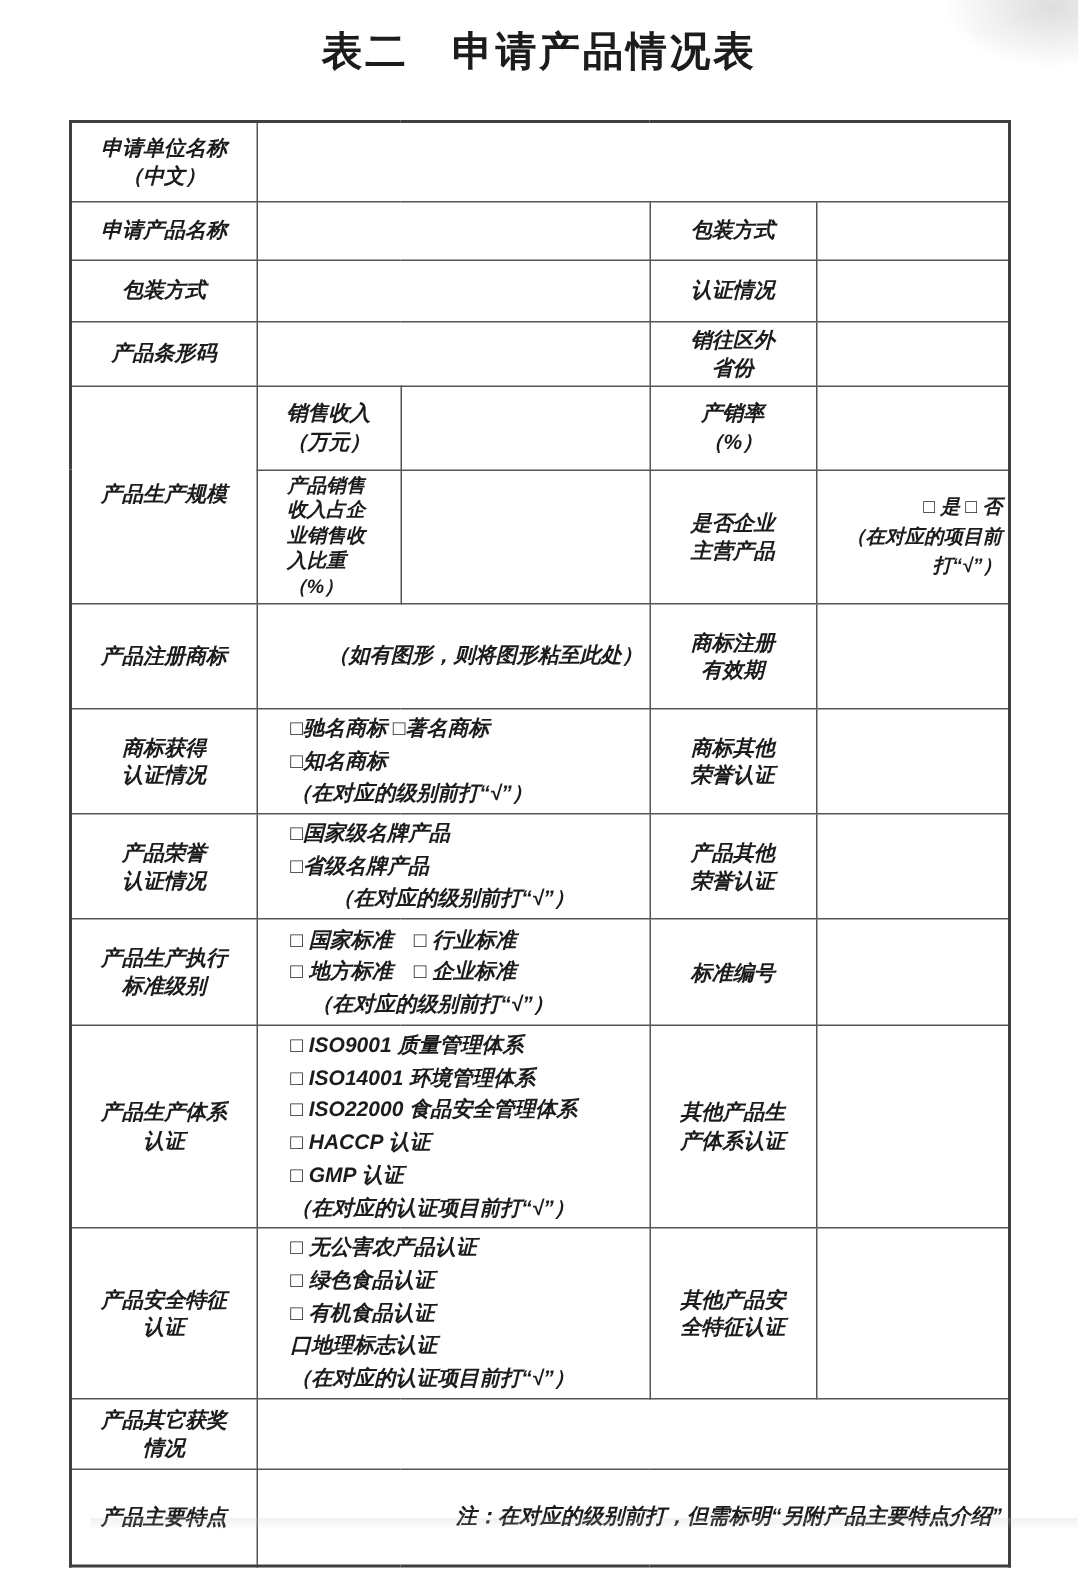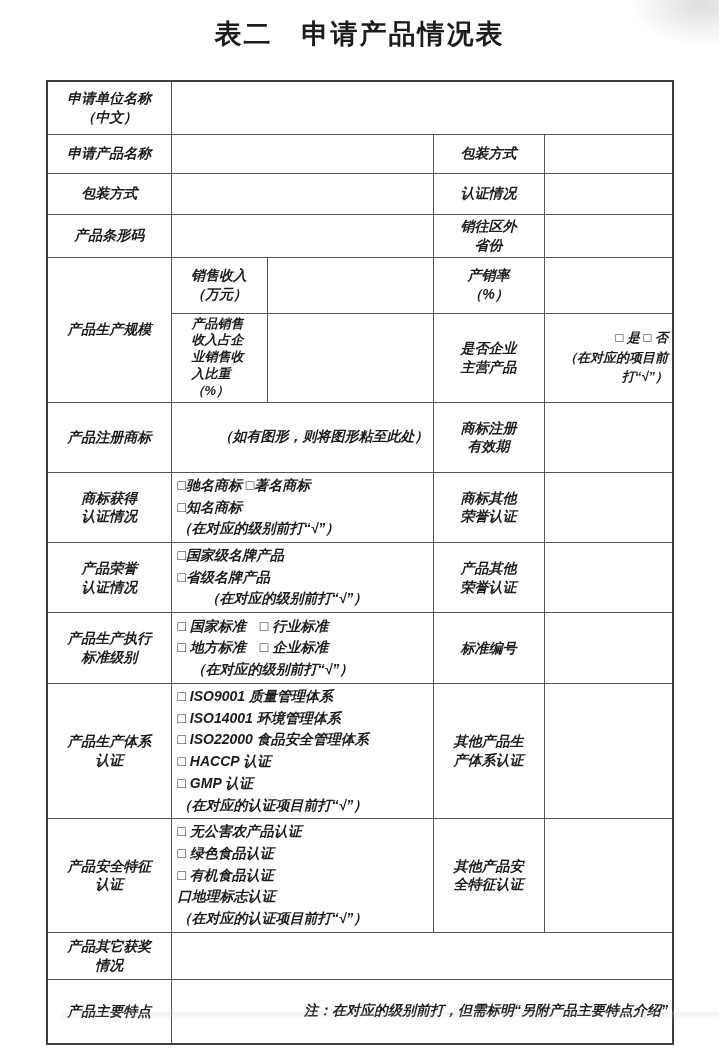--- a/index.html
+++ b/index.html
@@ -39,21 +39,21 @@
   }
   td {
     border: 1px solid #555;
     font-size: 14px;
     font-weight: bold;
     vertical-align: middle;
     padding: 2px 4px;
     overflow: hidden;
   }
   .lbl   { text-align: center; line-height: 1.35; }
-  .opts  { text-align: left; padding-left: 6px; line-height: 1.55; margin-left: 24px; }
+  .opts  { text-align: left; padding-left: 22px; line-height: 1.55; margin-left: 24px; }
   .ctr   { text-align: right; }
   .sublbl { font-size: 13px; text-align: left; padding: 2px 20px; line-height: 1.3; }
   .small  { font-size: 13px; line-height: 1.5; }
   .blank  { }
 </style>
 </head>
 <body>
 
 <div class="scan-blotch-tr"></div>
 <div class="scan-shadow-bottom"></div>

